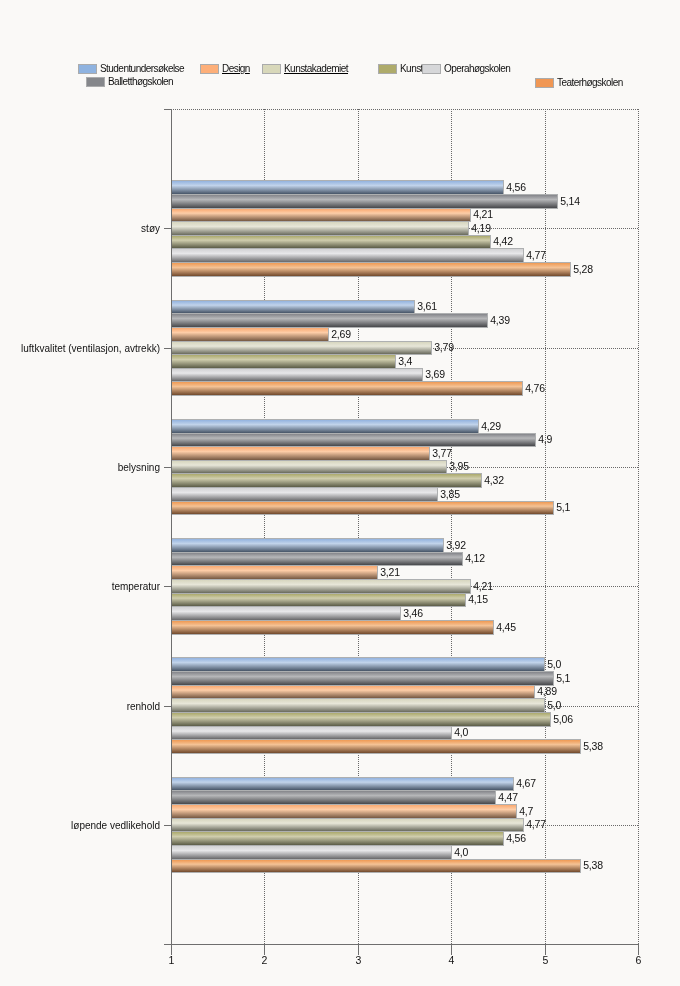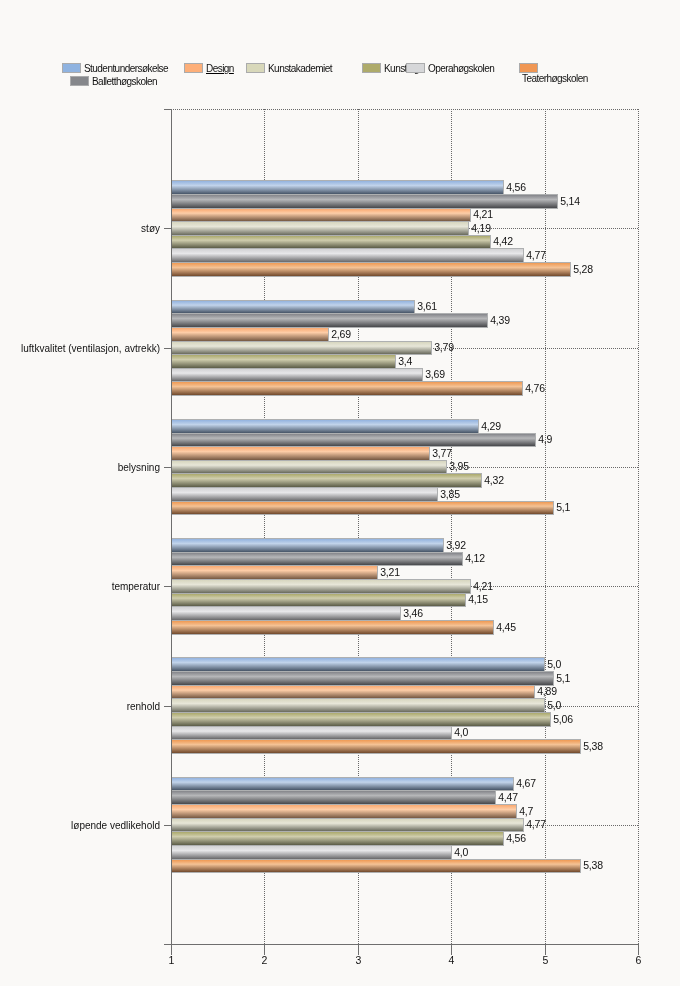--- a/index.html
+++ b/index.html
@@ -3,21 +3,21 @@
 <meta charset="utf-8">
 <style>
   html,body{margin:0;padding:0;}
   body{width:680px;height:986px;background:#faf9f7;overflow:hidden;
        font-family:"Liberation Sans",sans-serif;
        -webkit-font-smoothing:antialiased;}
   #root{position:relative;width:680px;height:986px;background:#faf9f7;}
 
   
   #legend{position:absolute;left:0;top:0;width:680px;height:95px;}
-  .legend-item{position:absolute;display:flex;}
+  .legend-item{position:absolute;display:flex;align-items:center;margin-left:16px;}
   .swatch{width:19px;height:10px;border:1px solid #aaabac;box-sizing:border-box;
           flex:0 0 auto;}
   .legend-label{font-size:10px;line-height:11px;color:#121212;white-space:nowrap;
                 margin-left:3px;letter-spacing:-0.55px;}
 
   
   #chart{position:absolute;left:0;top:0;}
   .axis-line{stroke:#6e6e6e;stroke-width:1;shape-rendering:crispEdges;}
   .grid-dot{stroke:#696969;stroke-width:1;stroke-dasharray:1 1;
             shape-rendering:crispEdges;}
@@ -34,33 +34,33 @@
 <div id="root">
   <div id="legend">
       <div class="legend-item" style="left: 62px; top: 63px;">
         <span class="swatch" style="background: rgb(143, 179, 224);"></span>
         <span class="legend-label">Studentundersøkelse</span>
       </div>
       <div class="legend-item" style="left: 184px; top: 63px; text-decoration: underline;">
         <span class="swatch" style="background: rgb(253, 175, 121);"></span>
         <span class="legend-label">Design</span>
       </div>
-      <div class="legend-item" style="left: 246px; top: 63px;">
+      <div class="legend-item" style="left: 246px; top: 63px; text-decoration: underline;">
         <span class="swatch" style="background: rgb(216, 216, 186);"></span>
         <span class="legend-label">Kunstakademiet</span>
       </div>
       <div class="legend-item" style="left: 362px; top: 63px;">
         <span class="swatch" style="background: rgb(174, 171, 107);"></span>
         <span class="legend-label">Kunstfag</span>
       </div>
       <div class="legend-item" style="left: 406px; top: 63px;">
         <span class="swatch" style="background: rgb(214, 215, 217);"></span>
         <span class="legend-label">Operahøgskolen</span>
       </div>
-      <div class="legend-item" style="left: 519px; top: 63px; flex-direction: column;">
+      <div class="legend-item" style="left: 519px; top: 77px;">
         <span class="swatch" style="background: rgb(240, 151, 84);"></span>
         <span class="legend-label">Teaterhøgskolen</span>
       </div>
       <div class="legend-item" style="left: 62px; top: 76px; padding-left: 8px;">
         <span class="swatch" style="background: rgb(133, 135, 139);"></span>
         <span class="legend-label">Balletthøgskolen</span>
       </div>
     </div>
   <svg id="chart" width="680" height="986">
       <defs>

